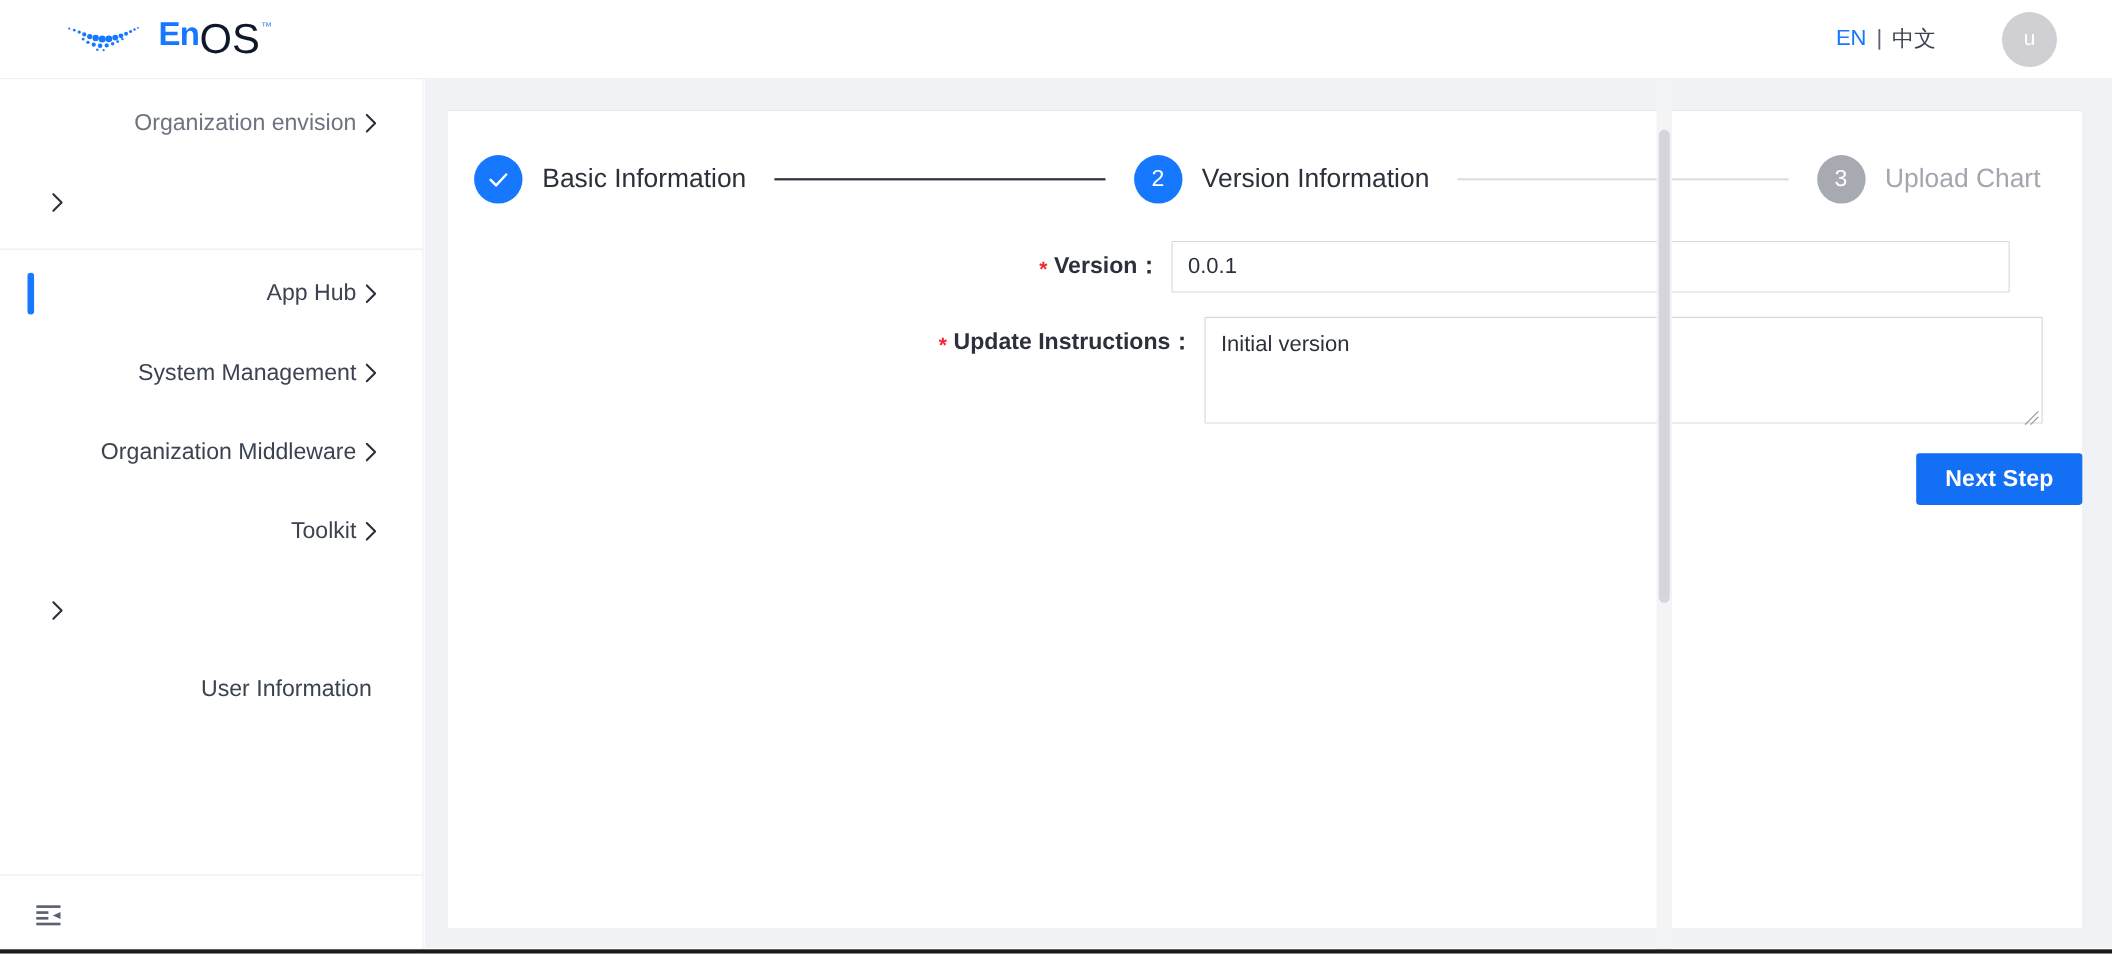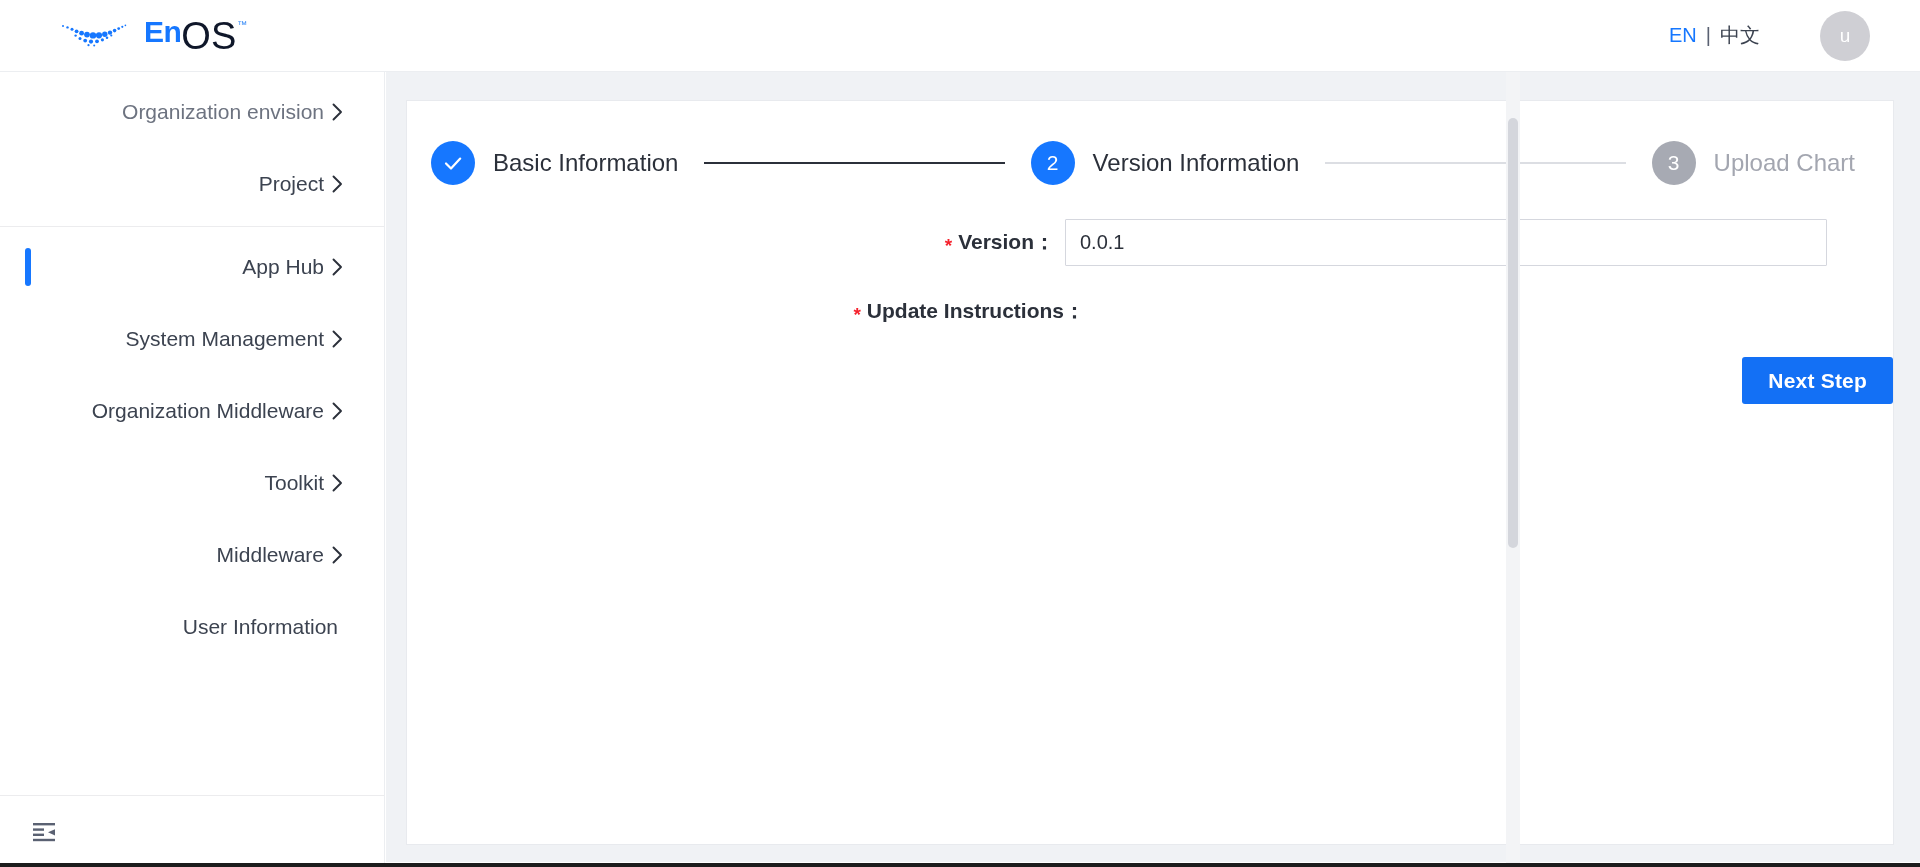--- a/index.html
+++ b/index.html
@@ -431,21 +431,20 @@
       <div class="nav-item muted">
         <span class="nav-label">Organization envision</span>
         <span class="nav-chev">
           <svg width="11" height="18" viewBox="0 0 11 18">
               <polyline points="1.5,1.5 9,9 1.5,16.5" fill="none" stroke="currentColor" stroke-width="1.9" stroke-linecap="round" stroke-linejoin="round"></polyline>
             </svg>
         </span>
       </div>
 
       <div class="nav-item">
-        <span class="nav-label">Project</span>
         <span class="nav-chev">
           <svg width="11" height="18" viewBox="0 0 11 18">
               <polyline points="1.5,1.5 9,9 1.5,16.5" fill="none" stroke="currentColor" stroke-width="1.9" stroke-linecap="round" stroke-linejoin="round"></polyline>
             </svg>
         </span>
       </div>
 
       <div class="nav-divider"></div>
 
       <div class="nav-item active">
@@ -478,21 +477,20 @@
       <div class="nav-item">
         <span class="nav-label">Toolkit</span>
         <span class="nav-chev">
           <svg width="11" height="18" viewBox="0 0 11 18">
               <polyline points="1.5,1.5 9,9 1.5,16.5" fill="none" stroke="currentColor" stroke-width="1.9" stroke-linecap="round" stroke-linejoin="round"></polyline>
             </svg>
         </span>
       </div>
 
       <div class="nav-item">
-        <span class="nav-label">Middleware</span>
         <span class="nav-chev">
           <svg width="11" height="18" viewBox="0 0 11 18">
               <polyline points="1.5,1.5 9,9 1.5,16.5" fill="none" stroke="currentColor" stroke-width="1.9" stroke-linecap="round" stroke-linejoin="round"></polyline>
             </svg>
         </span>
       </div>
 
       <div class="nav-item">
         <span class="nav-label">User Information</span>
       </div>
@@ -548,20 +546,29 @@
           </div>
           <div class="form-control">
             <input class="text-input" type="text" value="0.0.1" style="">
           </div>
         </div>
 
         <div class="form-row">
           <div class="form-label tall">
             <span class="req-star">*</span><span>Update Instructions：</span>
           </div>
+          <div class="form-control">
+            <div class="textarea-wrap">
+              <textarea class="text-area" style="">Initial version</textarea>
+              <svg class="resize-grip" viewBox="0 0 14 14">
+                <line x1="13" y1="1" x2="1" y2="13" stroke="#8d919c" stroke-width="1"></line>
+                <line x1="13" y1="6" x2="6" y2="13" stroke="#8d919c" stroke-width="1"></line>
+              </svg>
+            </div>
+          </div>
         </div>
 
         <div class="form-actions">
           <button class="btn-primary">Next Step</button>
         </div>
 
       </div>
 
     </div>
   </div>

